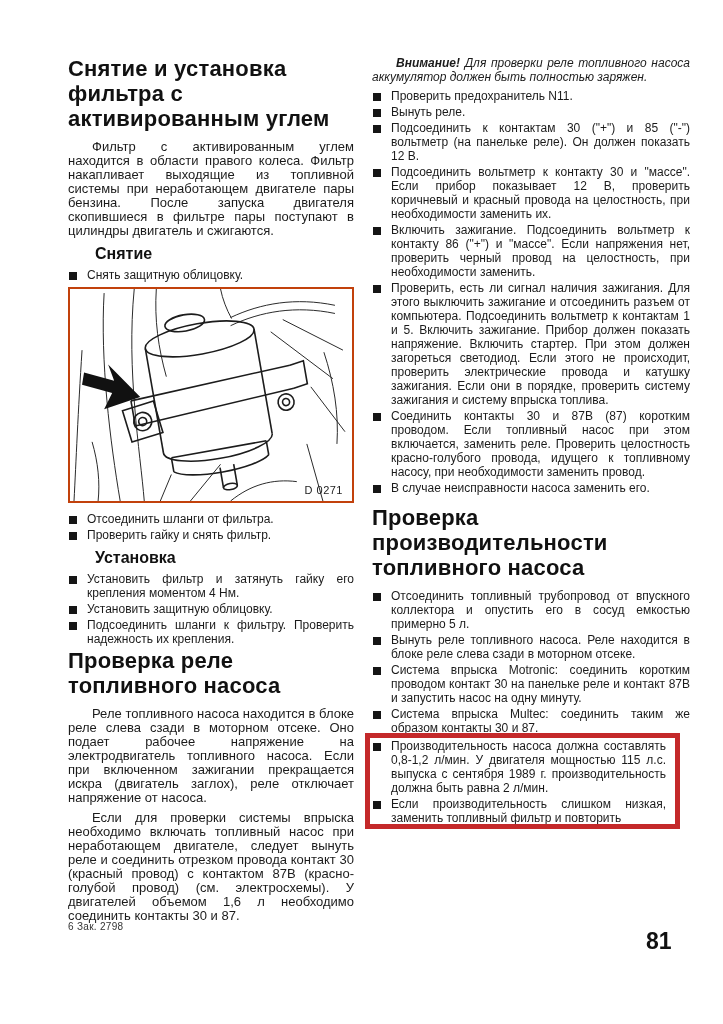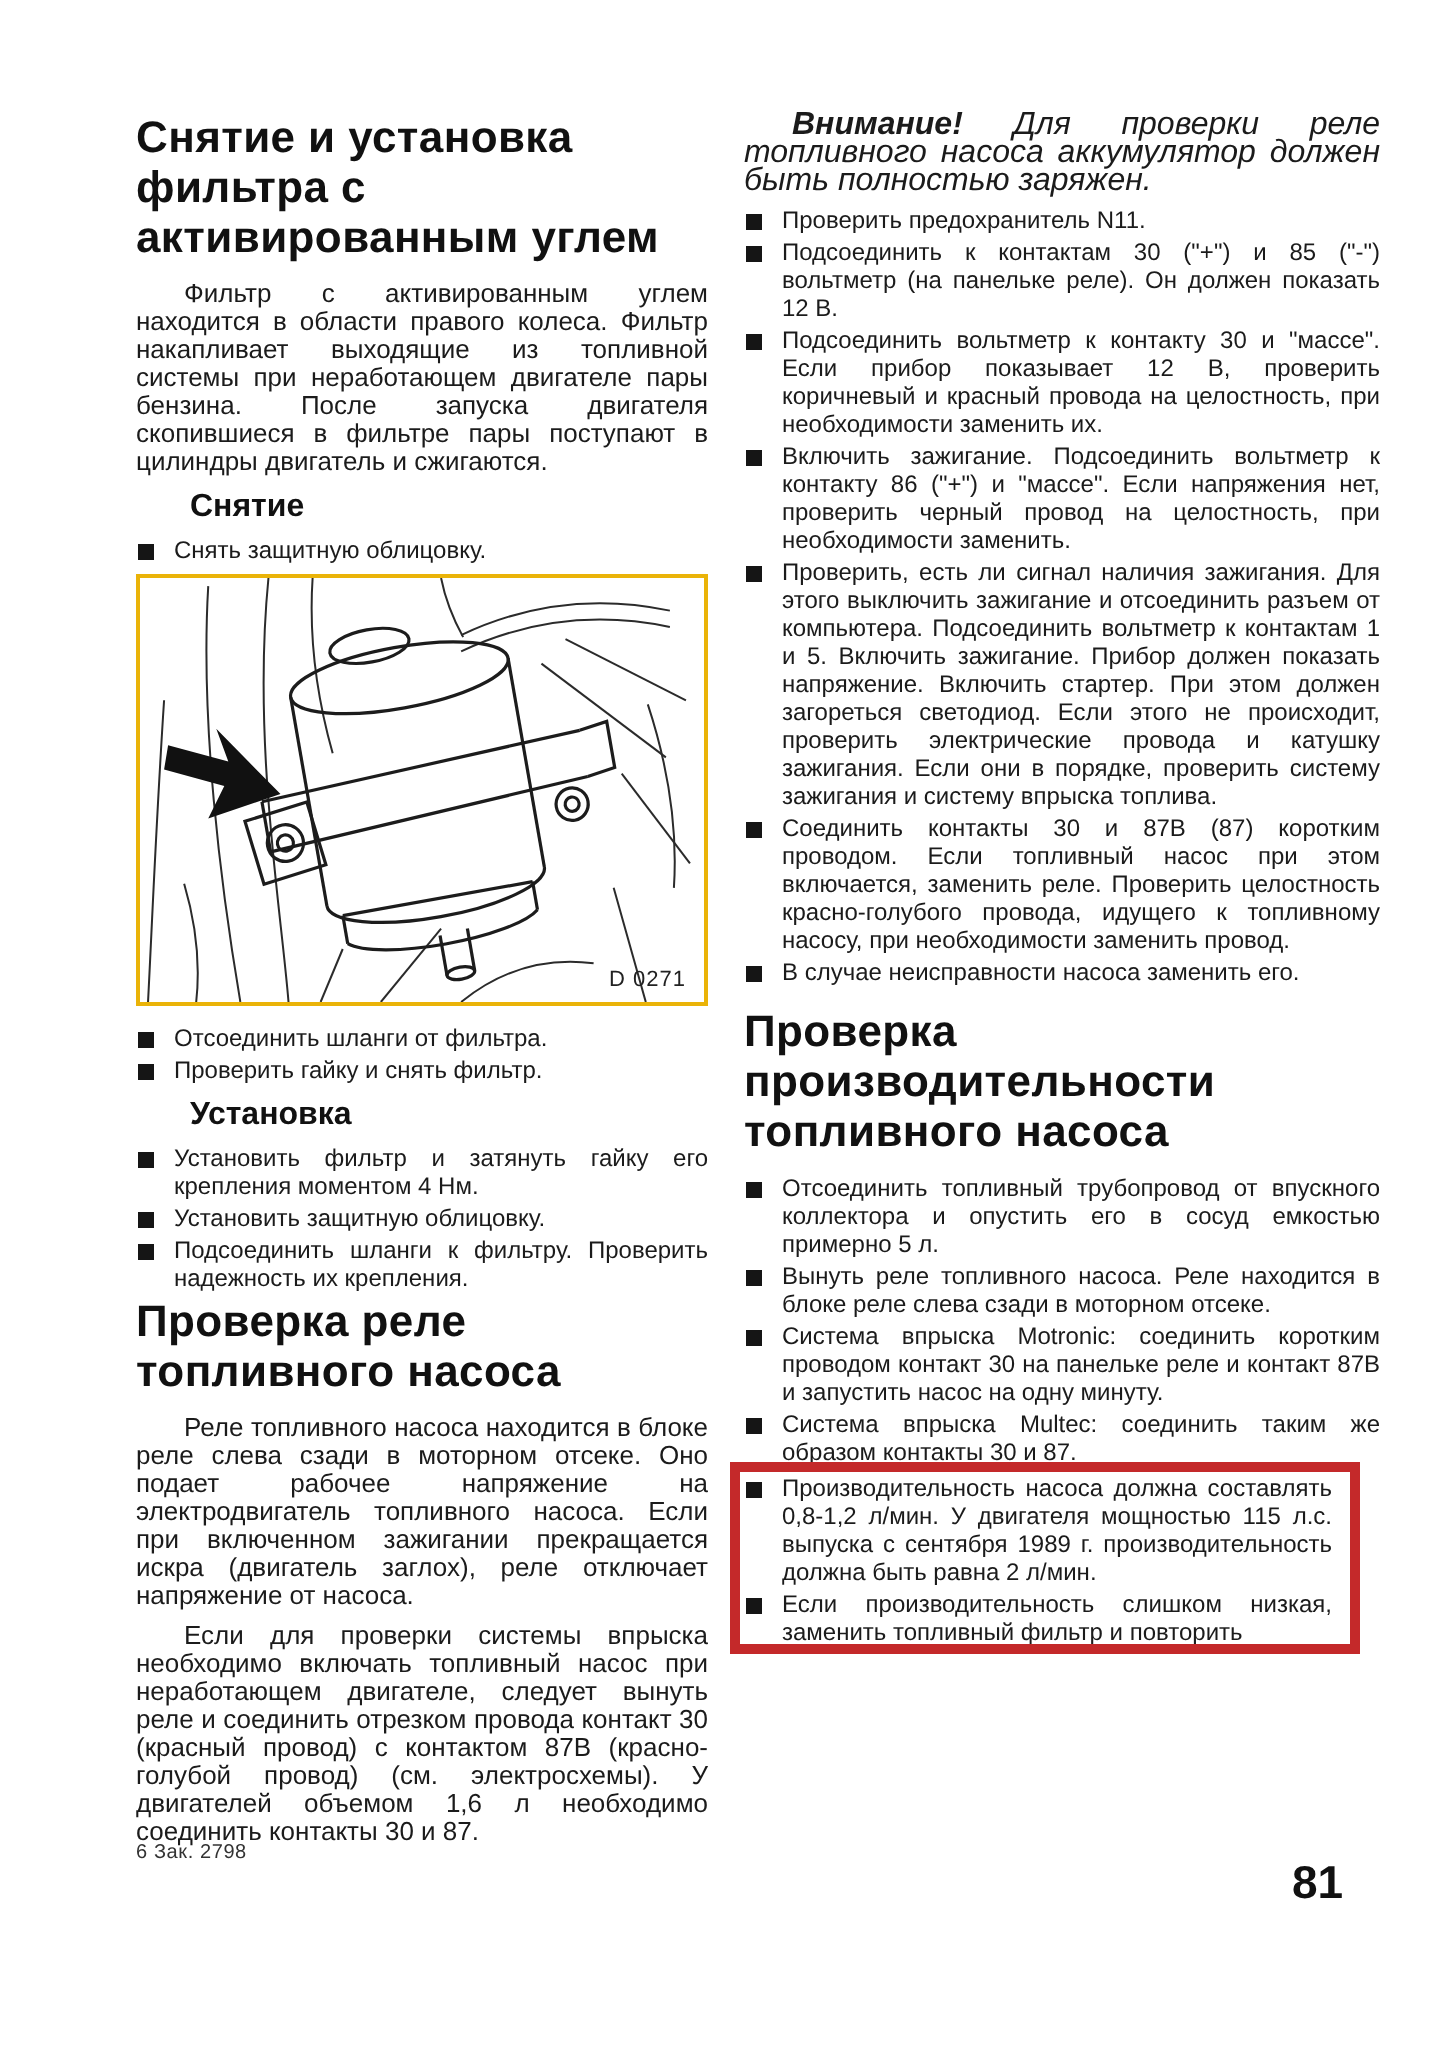--- a/index.html
+++ b/index.html
@@ -18,35 +18,35 @@
   h1.capacity{margin-top:10px; max-width:252px;}
   h2{
     font-size:16px; line-height:18px; font-weight:bold; color:#111;
     margin:7px 0 5px 27px;
   }
   p.body{
     font-size:13px; line-height:14px; text-align:justify; margin:0 0 6px 0;
     text-indent:24px;
   }
   p.notice{
-    font-size:16px; line-height:14px; text-align:justify; margin:0 0 5px 0;
+    font-size:12px; line-height:14px; text-align:justify; margin:0 0 5px 0;
     text-indent:24px; font-style:italic;
   }
   p.notice .lead{font-weight:bold;}
   ul.bullets{list-style:none; margin:0 0 2px 0; padding:0;}
   ul.bullets li{display:flex; margin:0 0 2px 0;}
   .sq{
     flex:0 0 auto; width:8px; height:8px; background:#151515; margin:4px 10px 0 1px;
   }
   ul.bullets li .txt{
     flex:1 1 auto; font-size:12px; line-height:14px; text-align:justify;
   }
   figure.diagram{
     margin:5px 0 9px 0; position:relative; height:212px;
-    border:2px solid #eab308; background:#fff;
+    border:2px solid #c2410c; background:#fff;
   }
   figure.diagram svg{display:block; width:100%; height:100%;}
   .figlabel{
     position:absolute; right:9px; bottom:5px; font-size:11px; letter-spacing:.5px; color:#222;
   }
   .highlight-wrap{position:relative; width:294px; margin-top:4px;}
   .highlight-border{
     position:absolute; left:-7px; top:-6px; right:-14px; bottom:-4px;
     border:5px solid #c4292a; pointer-events:none;
   }
@@ -164,20 +164,24 @@
   <div class="col col-right">
     <p class="notice"><span class="lead">Внимание!</span> <span>Для проверки реле топливного насоса аккумулятор должен быть полностью заряжен.</span></p>
 
     <ul class="bullets">
       <li>
         <span class="sq"></span>
         <span class="txt">Проверить предохранитель N11.</span>
       </li>
       <li>
         <span class="sq"></span>
+        <span class="txt">Вынуть реле.</span>
+      </li>
+      <li>
+        <span class="sq"></span>
         <span class="txt">Подсоединить к контактам 30 ("+") и 85 ("-") вольтметр (на панельке реле). Он должен показать 12 В.</span>
       </li>
       <li>
         <span class="sq"></span>
         <span class="txt">Подсоединить вольтметр к контакту 30 и "массе". Если прибор показывает 12 В, проверить коричневый и красный провода на целостность, при необходимости заменить их.</span>
       </li>
       <li>
         <span class="sq"></span>
         <span class="txt">Включить зажигание. Подсоединить вольтметр к контакту 86 ("+") и "массе". Если напряжения нет, проверить черный провод на целостность, при необходимости заменить.</span>
       </li>

